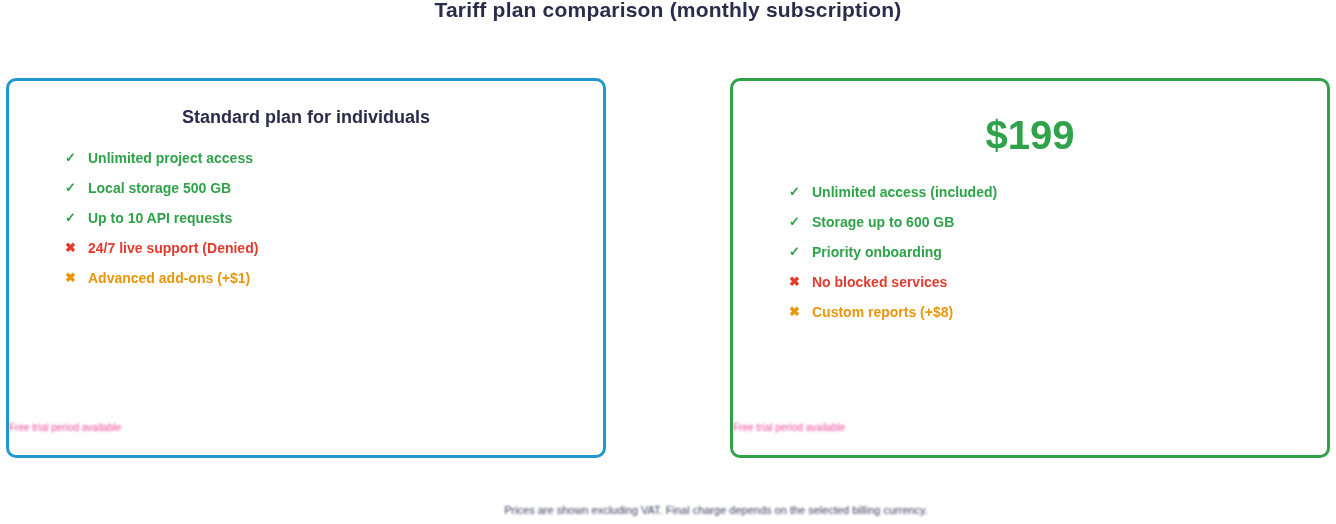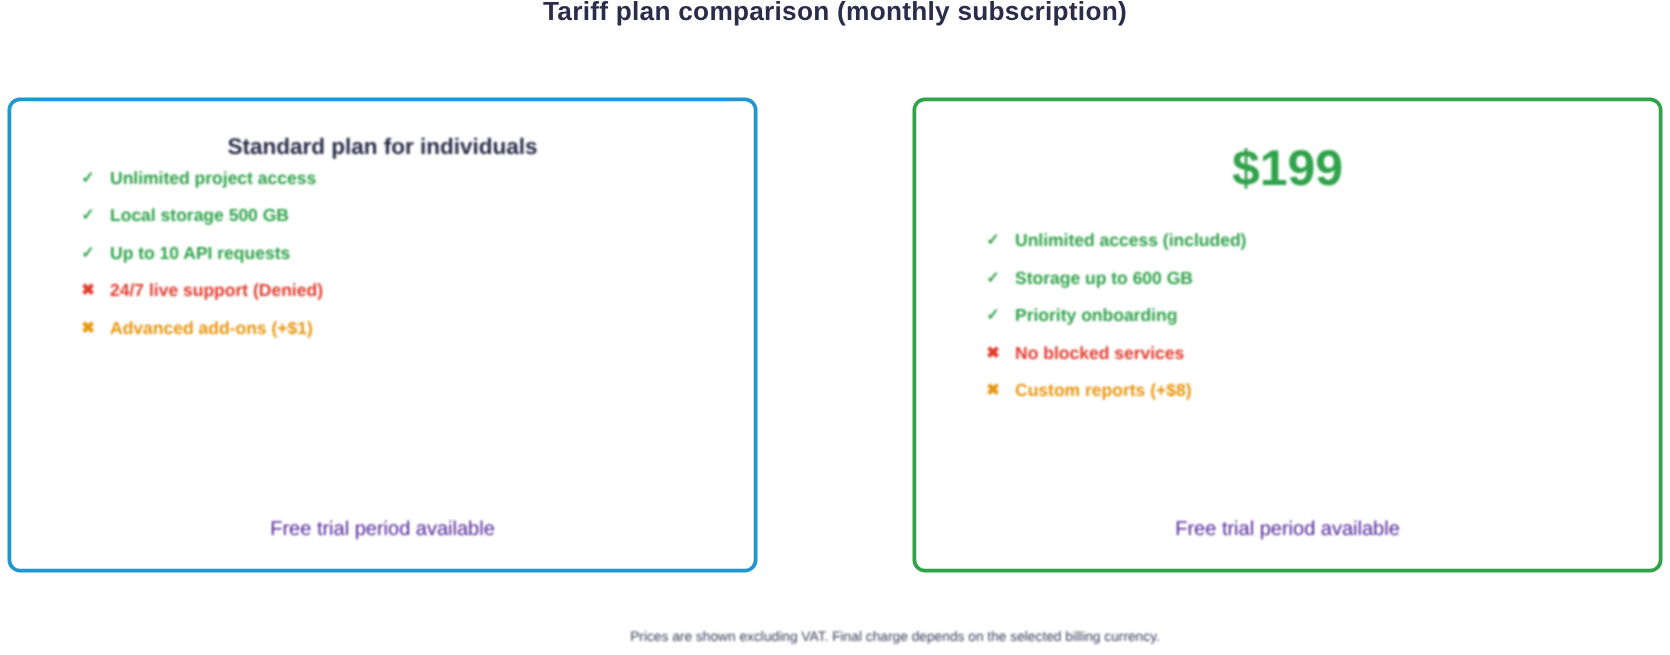--- a/index.html
+++ b/index.html
@@ -54,21 +54,21 @@
   }
   .card.blue   { border: 3px solid #2196cf; }
   .card.green  { border: 3px solid #2fa24a; }
 
   .card-title {
     text-align: center;
     font-size: 18px;
     font-weight: bold;
     color: #2b2b4a;
     filter: blur(0.7px);
-    margin-bottom: 6px;
+    margin-bottom: 22px;
   }
   .card-price {
     text-align: center;
     font-size: 40px;
     font-weight: bold;
     margin-top: 6px;
     margin-bottom: 26px;
     filter: blur(0.7px);
   }
   .price-blue  { color: #2196cf; }
@@ -99,23 +99,23 @@
   }
   .f-green  { color: #2fa24a; }
   .f-red    { color: #e23b2e; }
   .f-orange { color: #e8960c; }
 
   .card-note {
     position: absolute;
     bottom: 22px;
     left: 0;
     width: 100%;
-    text-align: center;
-    font-size: 16px;
-    color: #4c1d95;
+    text-align: left;
+    font-size: 10px;
+    color: #ec4899;
     filter: blur(0.8px);
   }
 
   .footnote {
     position: absolute;
     bottom: 8px;
     left: 0;
     width: 1336px;
     text-align: center;
     font-size: 11px;

